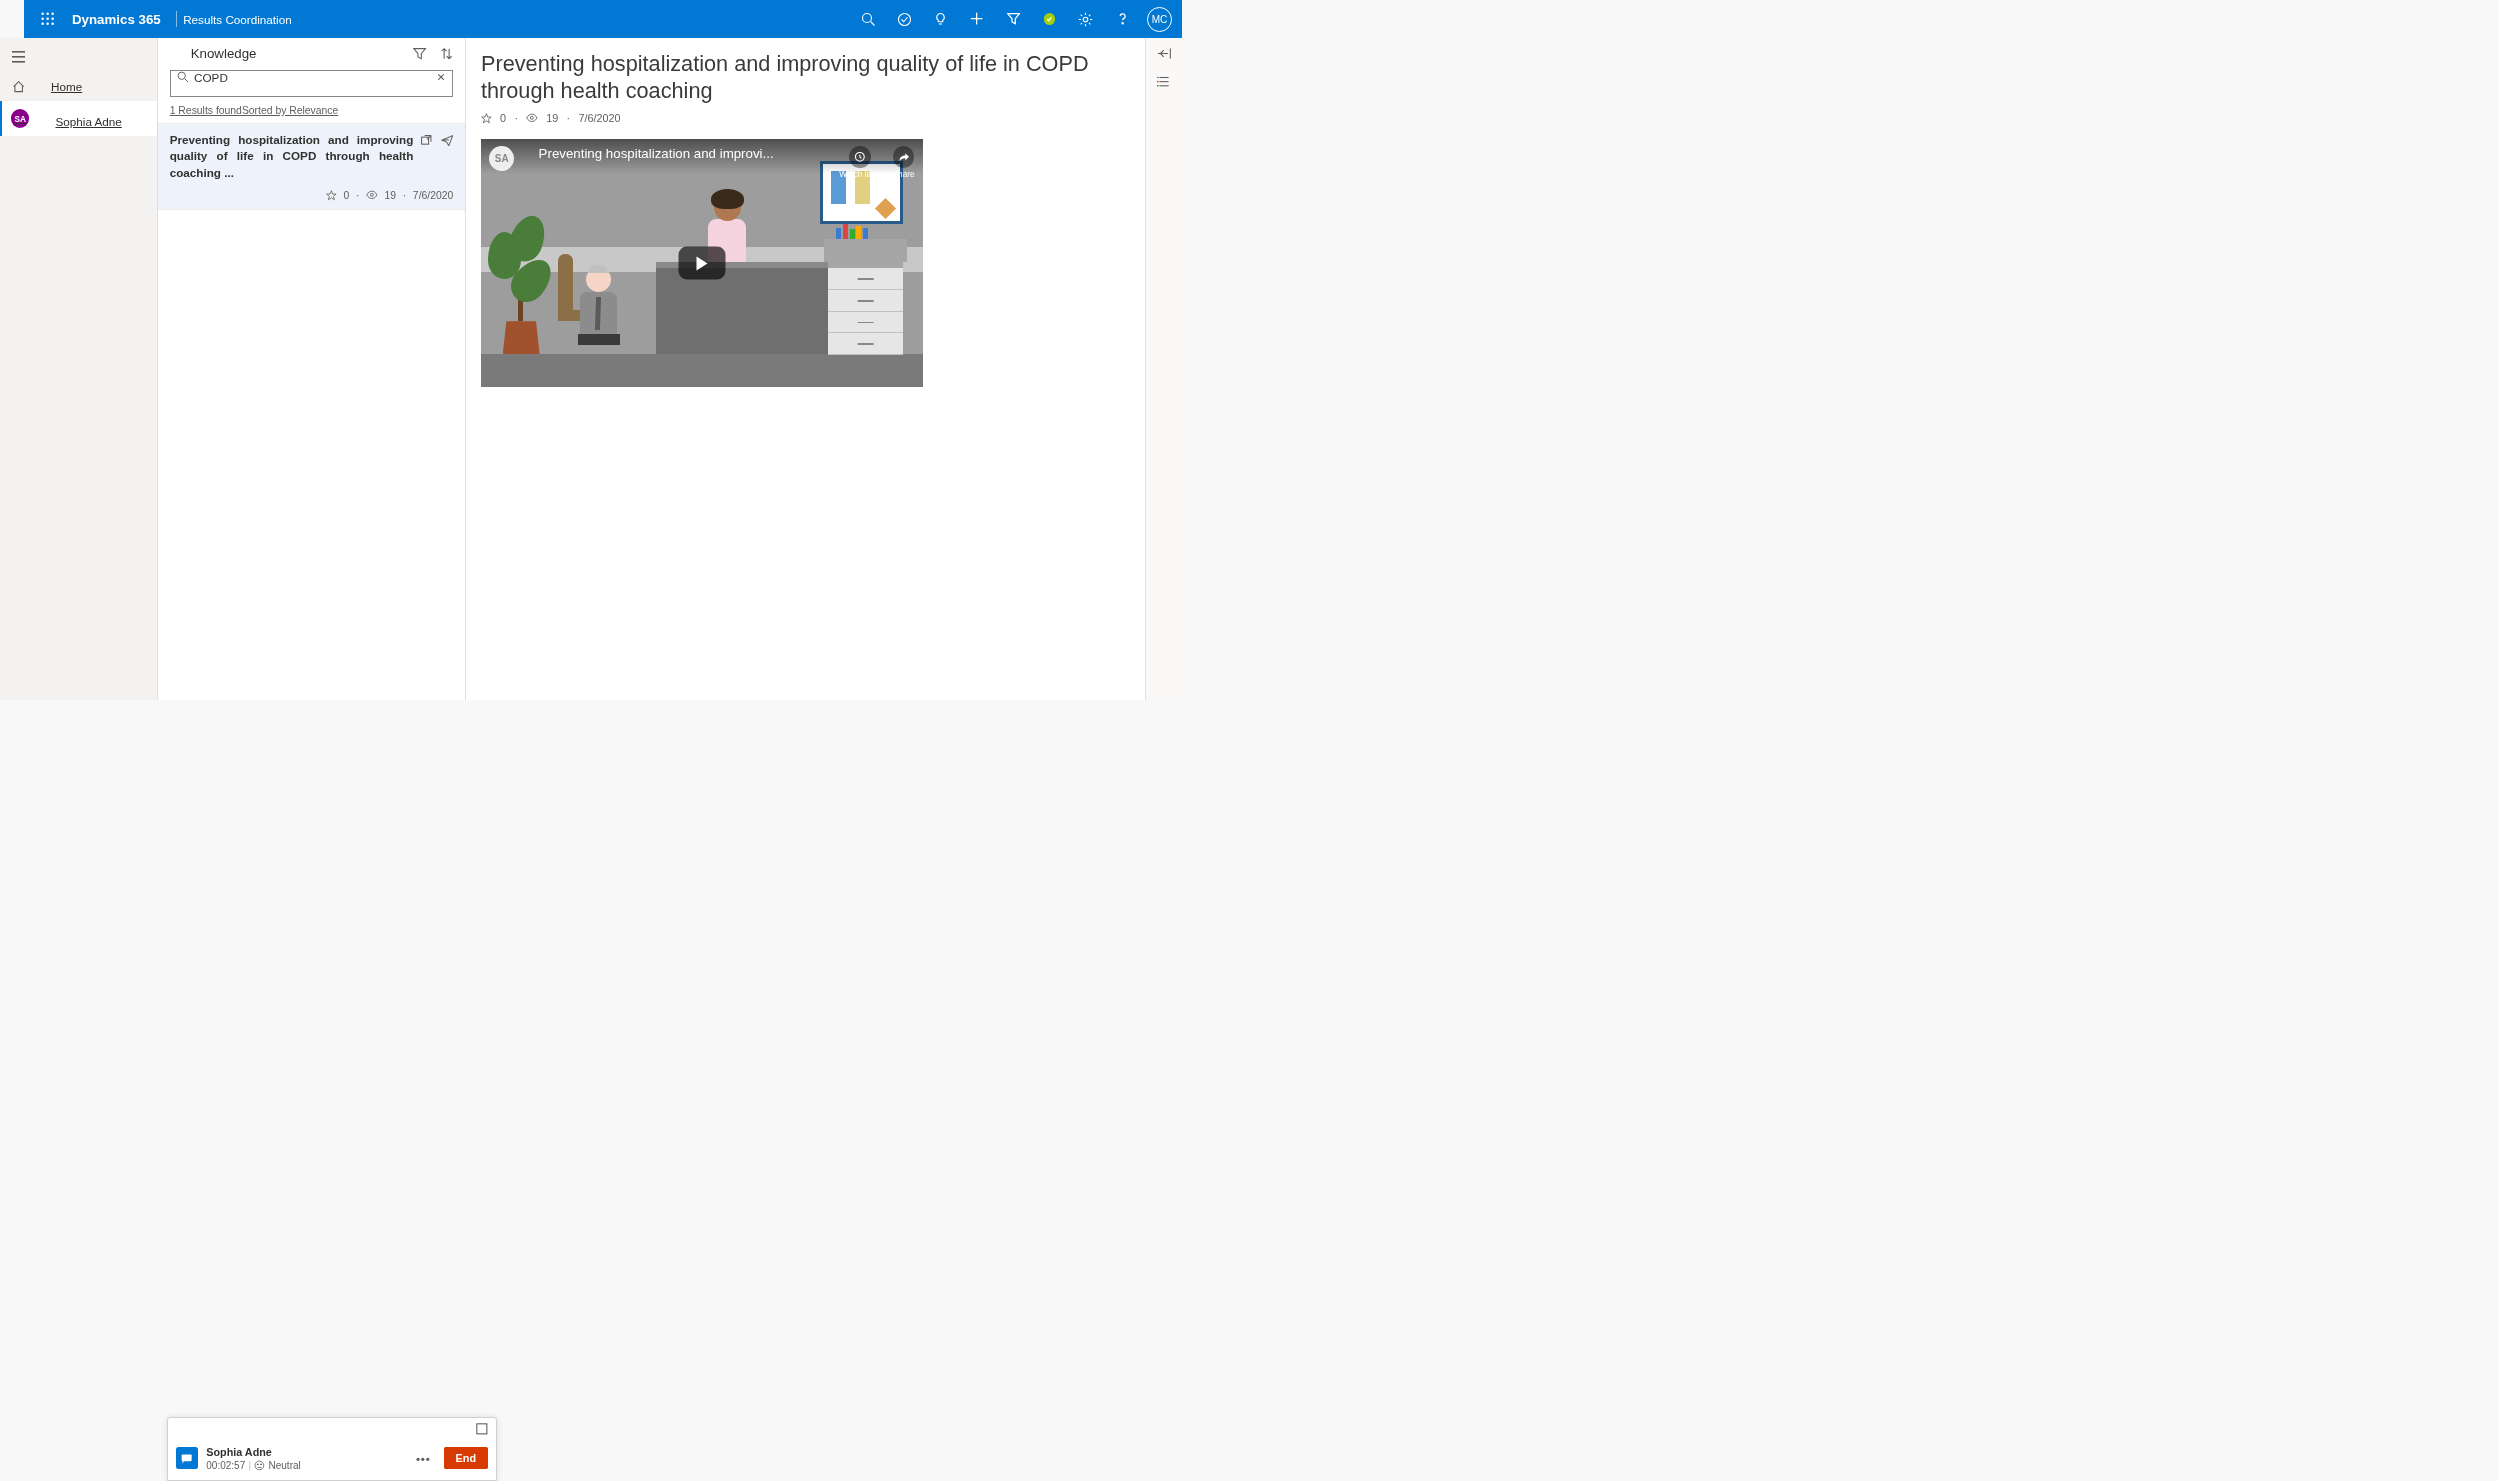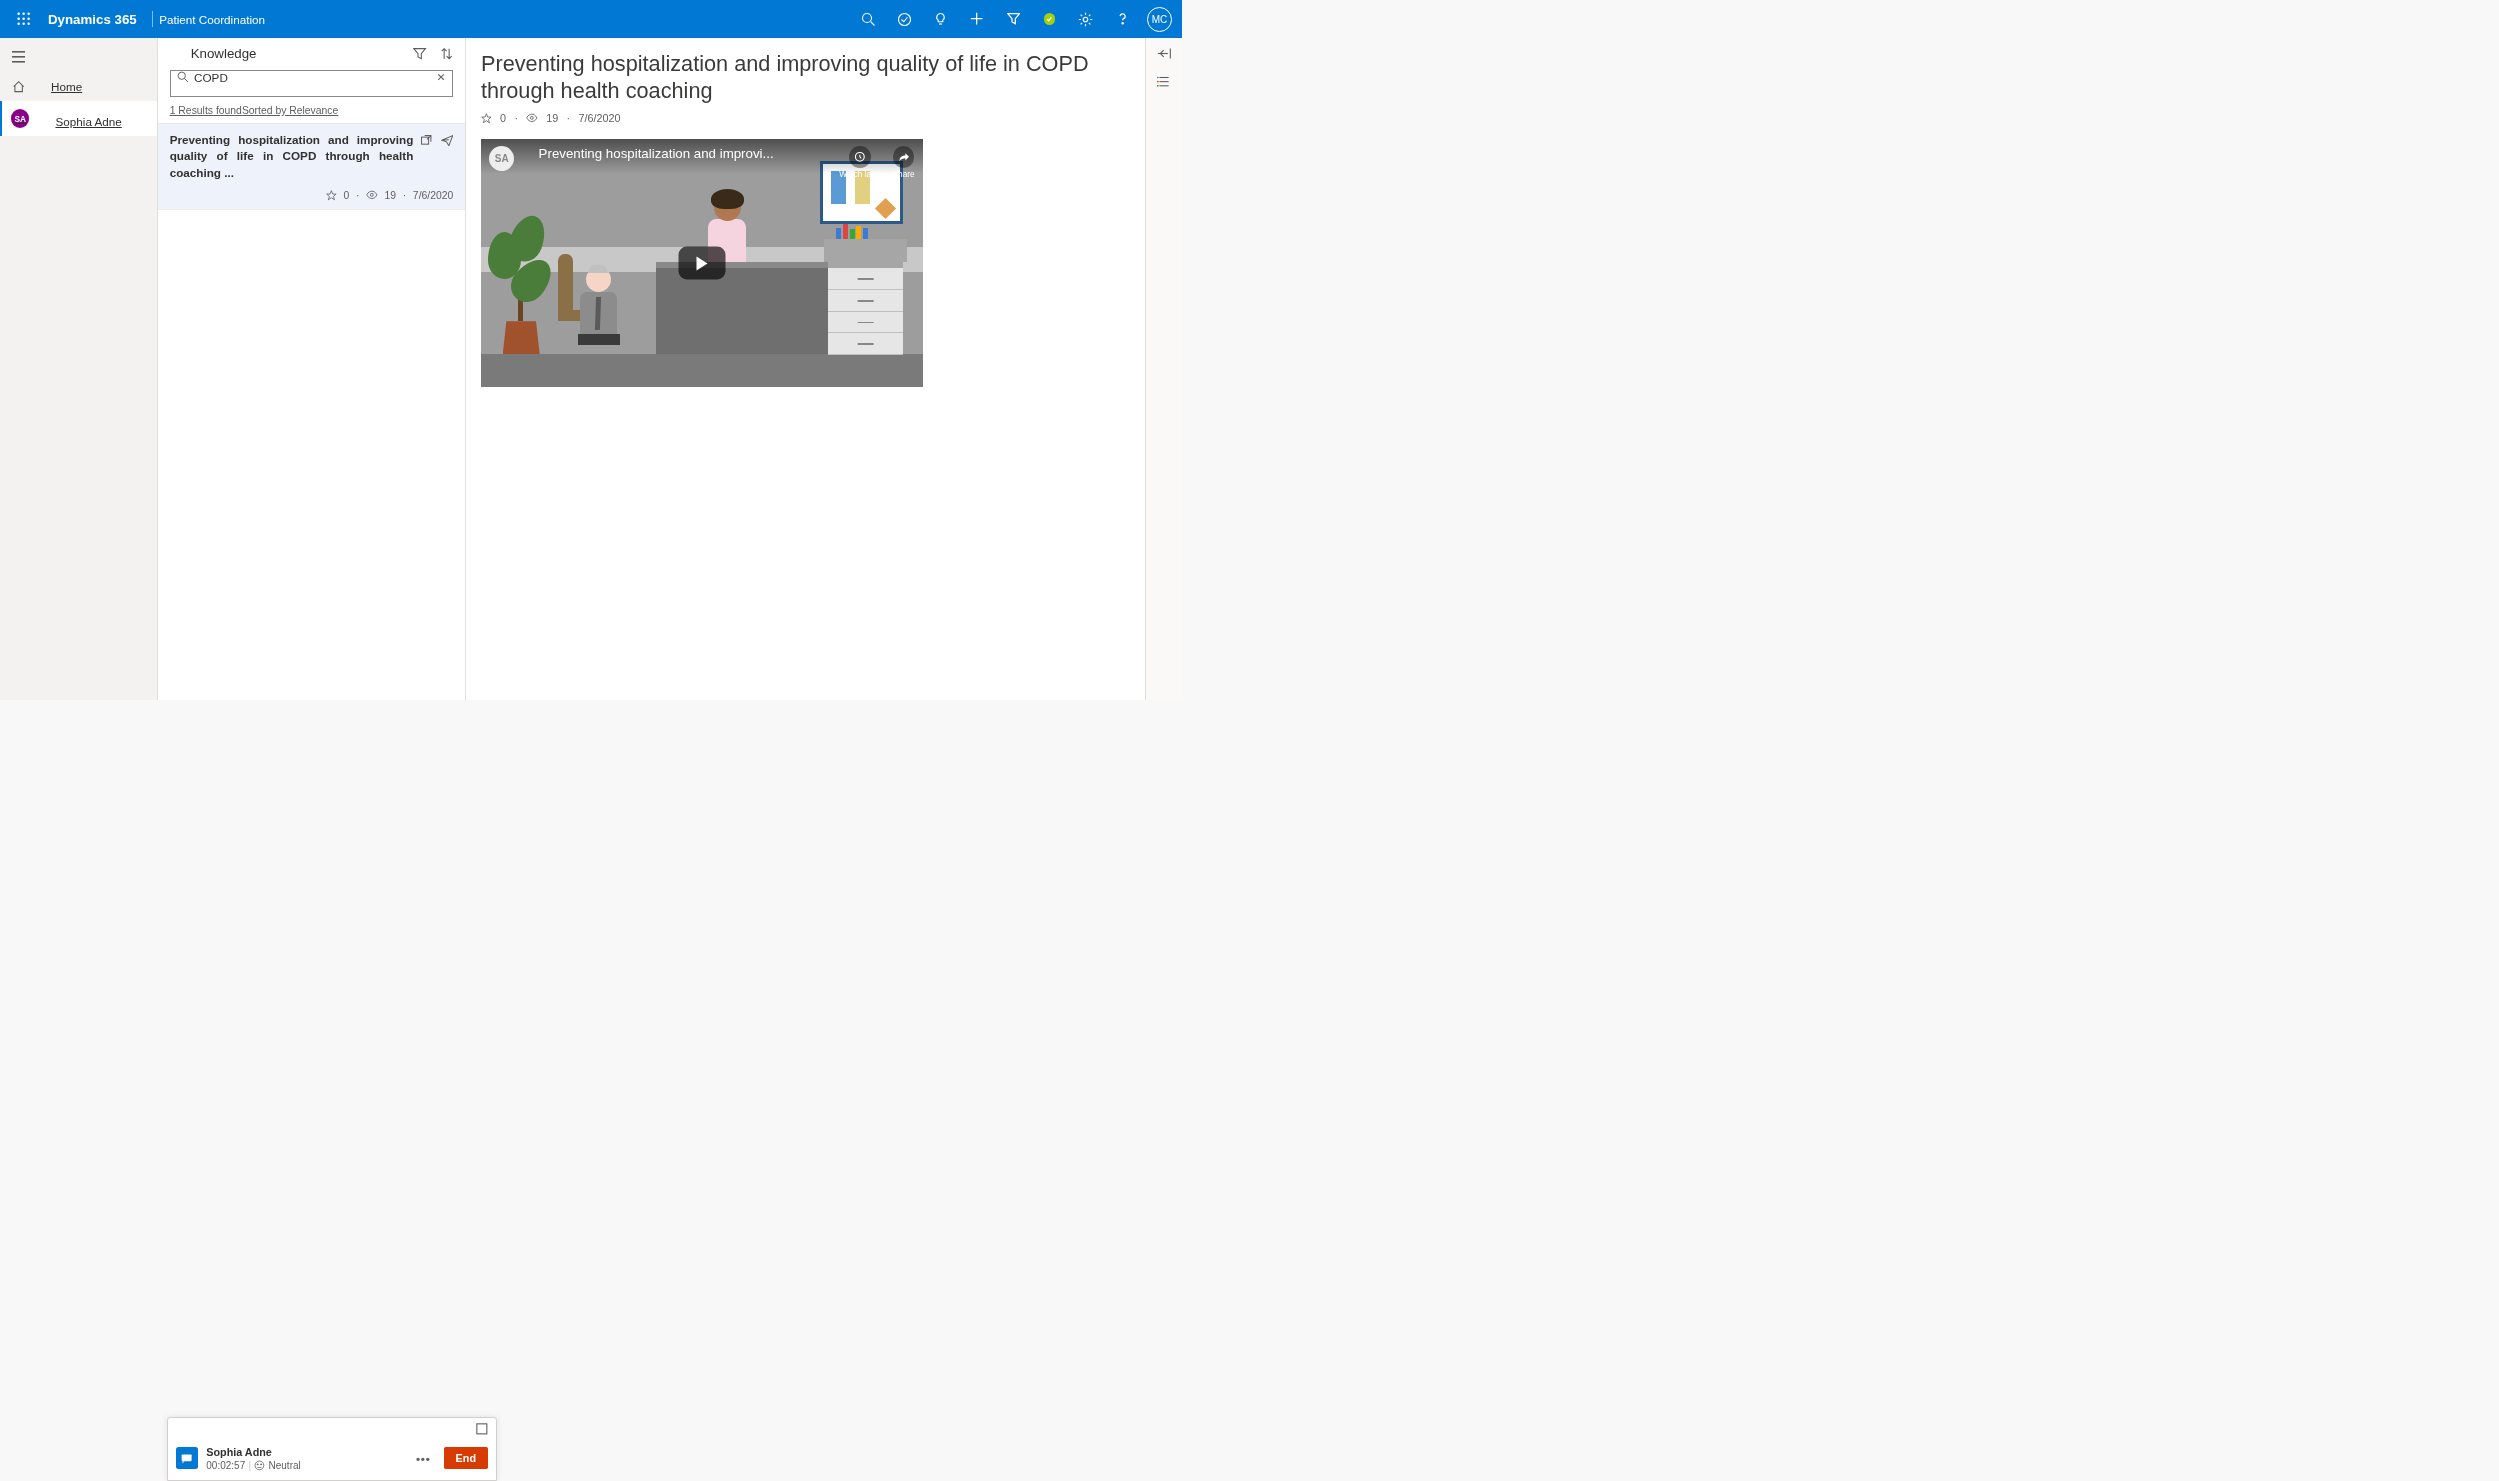--- a/index.html
+++ b/index.html
@@ -1,17 +1,17 @@
 <!DOCTYPE html>
 <html style="font-size:13.3px"><head>
 <meta charset="utf-8">
 <style>
 * { box-sizing: border-box; margin: 0; padding: 0; }
 body { font-family: "Segoe UI", -apple-system, sans-serif; font-size: 11.7px; color: #323130; overflow: hidden; width: 1182px; height: 700px; background: #f8f8f8; }
-.topbar { background: #0078d4; height: 38px; display: flex; align-items: center; color: #fff; padding: 0 6.7px; }
+.topbar { background: #0078d4; height: 38px; display: flex; align-items: center; color: #fff; padding: 0 6.7px; margin-left: 24px; }
 .waffle { width: 33px; display: flex; align-items: center; justify-content: center; cursor: pointer; }
 .brand { font-weight: 600; font-size: 13.3px; padding: 0 8.3px; }
 .divider-v { width: 0.8px; height: 16.7px; background: rgba(255,255,255,0.5); margin: 0 6.7px; }
 .appname { font-size: 11.7px; }
 .topbar-spacer { flex: 1; }
 .topbar-icons { display: flex; align-items: center; gap: 3.3px; }
 .tb-icon { width: 33px; height: 38px; display: flex; align-items: center; justify-content: center; cursor: pointer; }
 .tb-circle { width: 11.7px; height: 11.7px; border-radius: 50%; background: #a4cf0c; display: flex; align-items: center; justify-content: center; }
 .user-circle { width: 25px; height: 25px; border: 0.8px solid #fff; border-radius: 50%; display: flex; align-items: center; justify-content: center; font-size: 10px; margin-left: 5px; margin-right: 3.3px;}
 .main { display: flex; height: calc(100% - 38px); }
@@ -110,21 +110,21 @@
         <circle cx="2" cy="8" r="1.5"></circle>
         <circle cx="8" cy="8" r="1.5"></circle>
         <circle cx="14" cy="8" r="1.5"></circle>
         <circle cx="2" cy="14" r="1.5"></circle>
         <circle cx="8" cy="14" r="1.5"></circle>
         <circle cx="14" cy="14" r="1.5"></circle>
       </svg>
   </div>
   <div class="brand">Dynamics 365</div>
   <div class="divider-v"></div>
-  <div class="appname">Patient Coordination</div>
+  <div class="appname">Results Coordination</div>
   <div class="topbar-spacer"></div>
   <div class="topbar-icons">
     <div class="tb-icon">
         <svg width="15" height="15" viewBox="0 0 20 20" fill="none" stroke="white" stroke-width="1.5">
           <circle cx="8" cy="8" r="6"></circle>
           <line x1="13" y1="13" x2="18" y2="18"></line>
         </svg>
       </div>
     <div class="tb-icon">
         <svg width="15" height="15" viewBox="0 0 20 20" fill="none" stroke="white" stroke-width="1.5">

